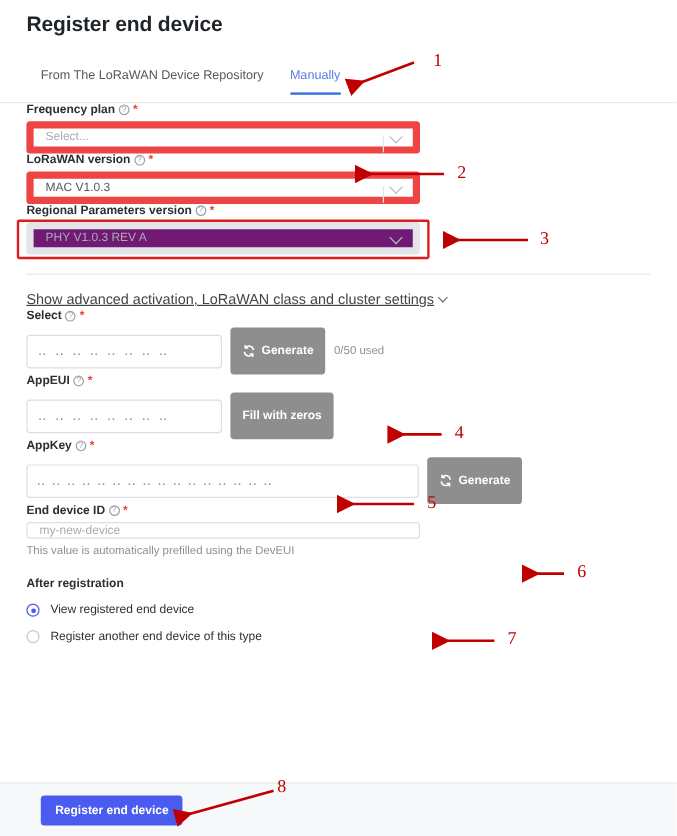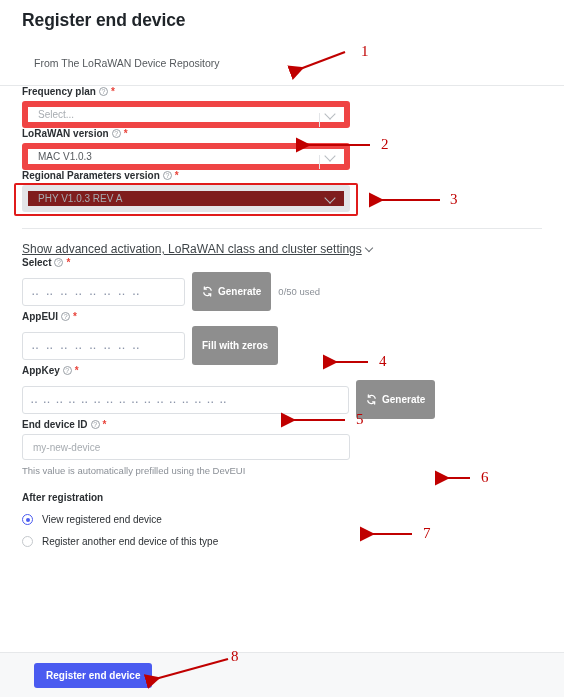--- a/index.html
+++ b/index.html
@@ -25,21 +25,20 @@
 
   
   .tabbar {
     margin-top:26px;
     border-bottom:1px solid #e6e8ea;
     padding-left:34px;
     height:29px;
     display:flex;
     align-items:flex-start;
     gap:22px;
-    flex-direction:column;
   }
   .tab {
     font-size:10.5px;
     color:#55595d;
     padding-bottom:8px;
     border-bottom:2.5px solid transparent;
     margin-bottom:-1px;
     cursor:pointer;
     white-space:nowrap;
   }
@@ -78,21 +77,21 @@
     border-radius:3px;
     background:#fff;
     display:flex;
     align-items:center;
     padding:0 10px;
     font-size:10px;
     width:328px;
   }
   .select .val { color:#55595d; }
   .select .ph  { color:#a7acb1; }
-  .select.disabled { background:#7f1d1d; border-color:#e3e5e8; }
+  .select.disabled { background:#701a75; border-color:#e3e5e8; }
   .select.disabled .val { color:#a7acb1; }
   .caret {
     position:absolute; right:10px; top:50%;
     width:8px; height:8px;
     margin-top:-5px;
     border-left:1.4px solid #b7bcc1;
     border-bottom:1.4px solid #b7bcc1;
     transform:rotate(-45deg);
   }
   .sep-bar {
@@ -153,21 +152,21 @@
     align-items:center;
     gap:5px;
     cursor:pointer;
     font-family:"Liberation Sans", sans-serif;
   }
   .refresh-ico { display:inline-block; width:11px; height:11px; }
 
   .used-text { font-size:9.5px; color:#8b9097; }
 
   .textinput {
-    height:26px;
+    height:14px;
     width:328px;
     border:1px solid #dcdfe3;
     border-radius:3px;
     background:#fff;
     display:flex; align-items:center;
     padding:0 10px;
     font-size:10px;
     color:#a7acb1;
   }
   .help-text { font-size:9.5px; color:#8b9097; margin-top:5px; }

